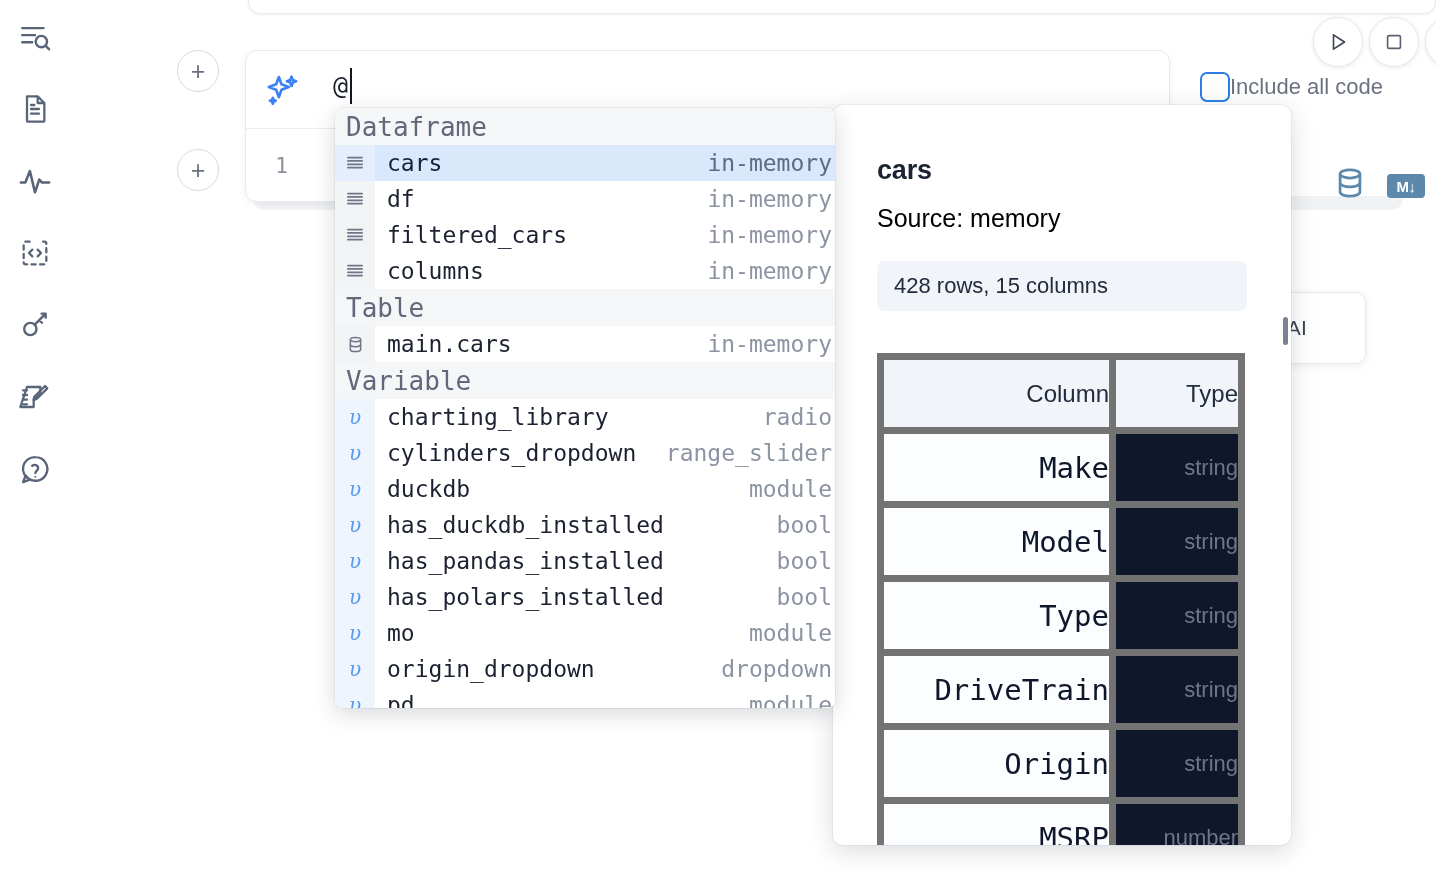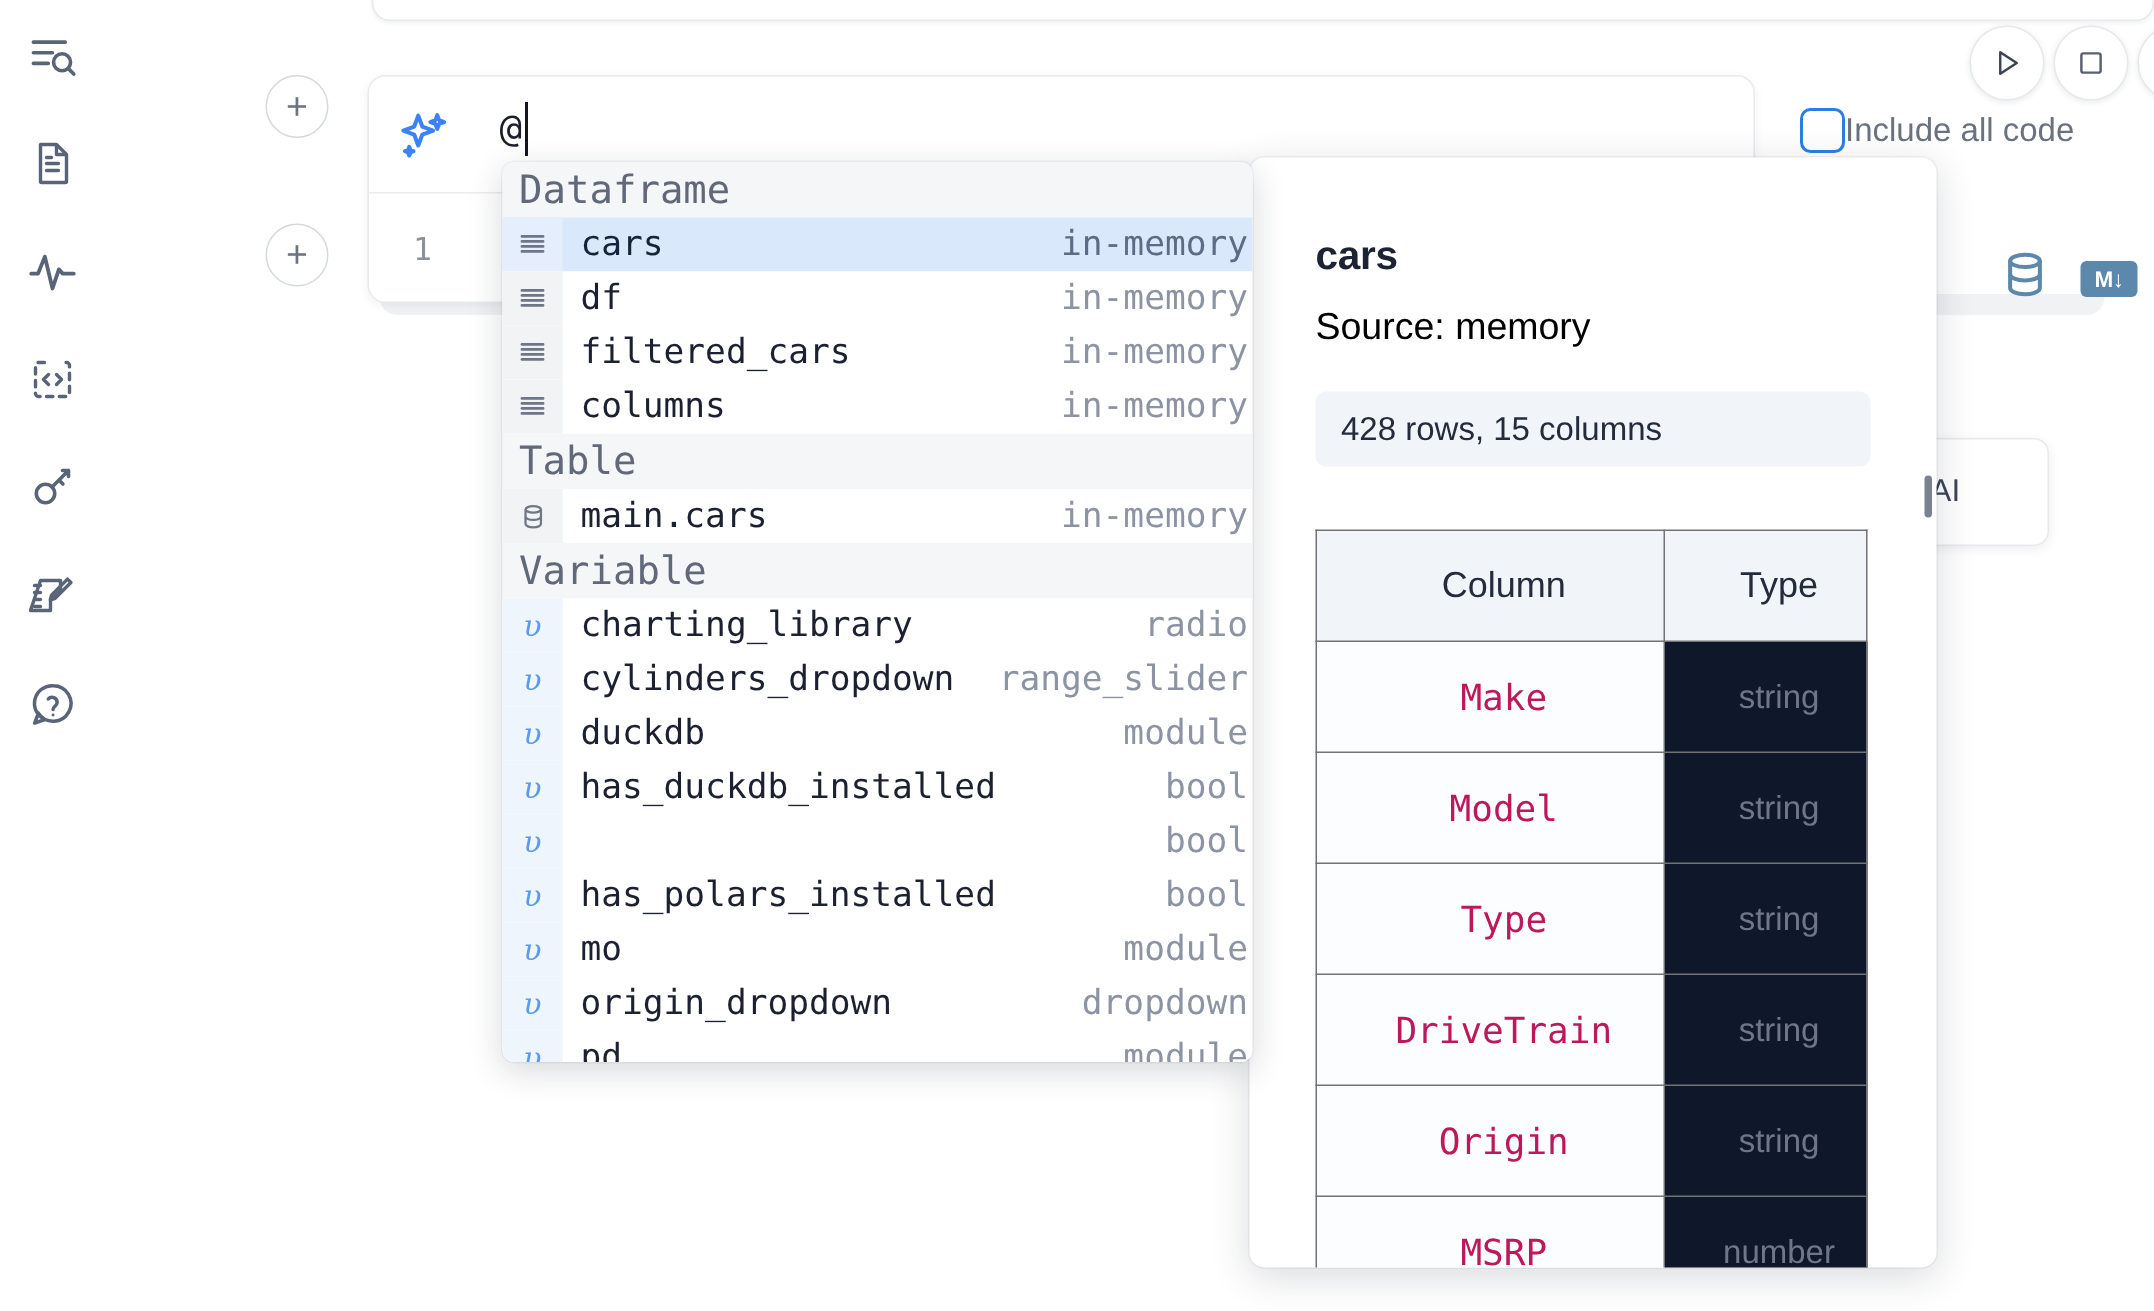--- a/index.html
+++ b/index.html
@@ -146,25 +146,25 @@
   .detail-inner { padding: 50px 44px 0 44px; position: relative; height: 100%; }
   .d-title { font-size: 27px; font-weight: bold; color: #1c2333; letter-spacing: -.2px; }
   .d-source { margin-top: 18px; font-size: 25px; color: #000000; }
   .d-pill {
     margin-top: 28px; height: 50px; background: #f1f4f8; border-radius: 7px;
     display: flex; align-items: center; padding-left: 17px;
     font-size: 22px; color: #232b3c;
   }
   .d-table { margin-top: 42px; width: 368px; border-collapse: collapse; }
   .d-table th, .d-table td {
-    border: 1px solid #737373; text-align: center; height: 74px; padding-left: 18px;
+    border: 7px solid #737373; text-align: right; height: 74px; padding-left: 18px;
   }
   .d-table th { background: #f1f4f8; font-weight: normal; font-size: 24px; color: #232b3c; }
   .d-table td.col {
-    font-family: "DejaVu Sans Mono", monospace; font-size: 24px; color: #be185d;
+    font-family: "DejaVu Sans Mono", monospace; font-size: 29px; color: #0f172a;
     background: #fcfdfe;
   }
   .d-table td.typ { font-size: 22px; color: #6f7687; background: #0f172a; }
   .d-table th:first-child { width: 232px; }
   .d-scroll {
     position: absolute; right: 3px; top: 212px; width: 5px; height: 28px;
     background: #7a8190; border-radius: 3px;
   }
 </style>
 </head>
@@ -384,20 +384,21 @@
           <span class="ac-name">duckdb</span>
           <span class="ac-type">module</span>
         </div>
         <div class="ac-row var">
           <span class="ac-ico">υ</span>
           <span class="ac-name">has_duckdb_installed</span>
           <span class="ac-type">bool</span>
         </div>
         <div class="ac-row var">
           <span class="ac-ico">υ</span>
+          <span class="ac-name">has_pandas_installed</span>
           <span class="ac-type">bool</span>
         </div>
         <div class="ac-row var">
           <span class="ac-ico">υ</span>
           <span class="ac-name">has_polars_installed</span>
           <span class="ac-type">bool</span>
         </div>
         <div class="ac-row var">
           <span class="ac-ico">υ</span>
           <span class="ac-name">mo</span>

